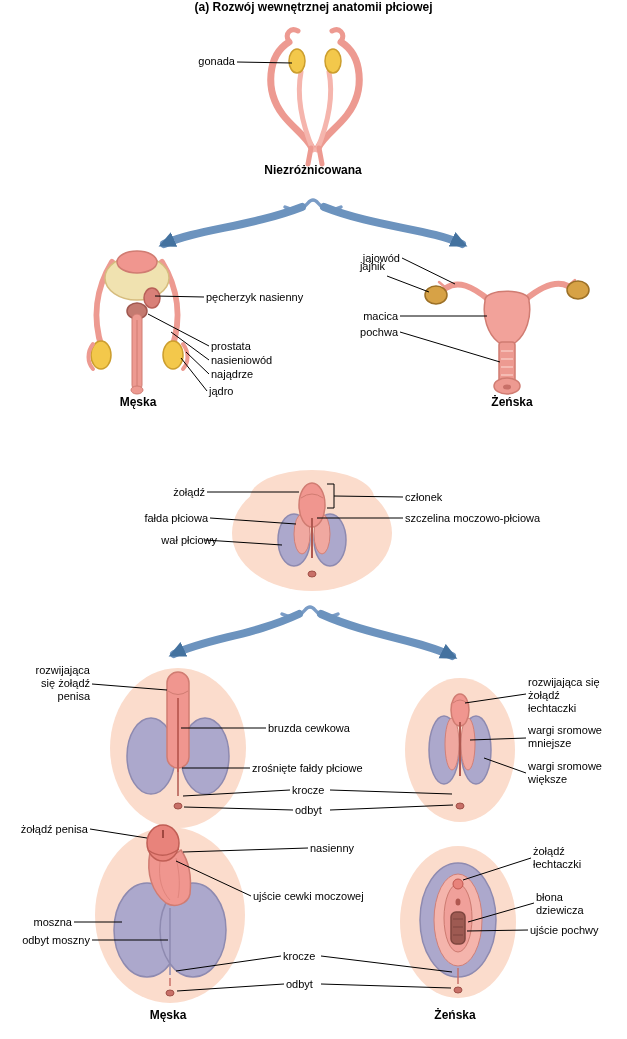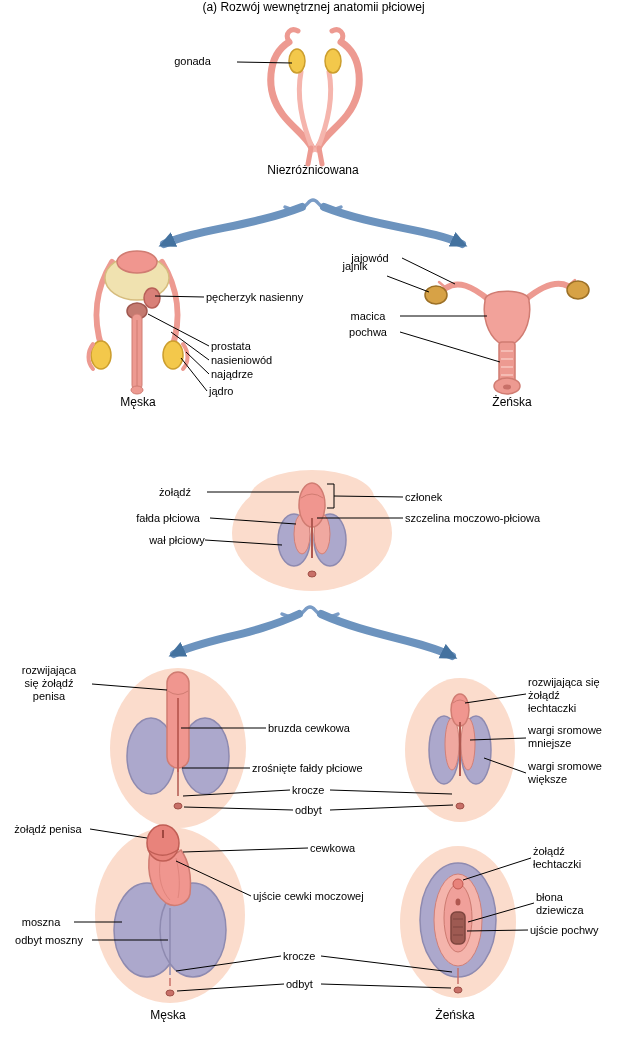--- a/index.html
+++ b/index.html
@@ -1,23 +1,23 @@
 <!DOCTYPE html>
 <html><head>
 <meta charset="utf-8">
 <style>
   *{margin:0;padding:0;box-sizing:border-box}
   html,body{background:#fff}
   body{font-family:"Liberation Sans",sans-serif;color:#000}
   .canvas{position:relative;width:627px;height:1039px;background:#fff;overflow:hidden}
   .art{position:absolute;left:0;top:0}
   .lbl{position:absolute;font-size:11px;line-height:13px;white-space:pre-line}
-  .r{text-align:center}
+  .r{text-align:right}
   .c{text-align:center}
-  .b{font-weight:normal;font-size:12px;line-height:14px}
+  .b{font-weight:bold;font-size:12px;line-height:14px}
 </style>
 </head>
 <body>
 
 <div class="canvas">
 
 <svg class="art" width="627" height="1039" viewBox="0 0 627 1039">
   <defs>
     <marker id="ah" markerUnits="userSpaceOnUse" markerWidth="18" markerHeight="18" refX="11" refY="8" orient="auto">
       <path d="M0,0 L17,8 L0,16 Z" fill="#44729F"></path>
@@ -217,21 +217,21 @@
 <div class="lbl" style="left:295px;top:804px">odbyt</div>
 <div class="lbl" style="left:528px;top:676px;width:95px">rozwijająca się
 żołądź
 łechtaczki</div>
 <div class="lbl" style="left:528px;top:724px;width:95px">wargi sromowe
 mniejsze</div>
 <div class="lbl" style="left:528px;top:760px;width:95px">wargi sromowe
 większe</div>
 
 <div class="lbl r" style="left:8px;top:823px;width:80px">żołądź penisa</div>
-<div class="lbl" style="left:310px;top:842px">cewkowa</div>
+<div class="lbl" style="left:310px;top:842px">nasienny</div>
 <div class="lbl" style="left:253px;top:890px">ujście cewki moczowej</div>
 <div class="lbl r" style="left:10px;top:916px;width:62px">moszna</div>
 <div class="lbl r" style="left:8px;top:934px;width:82px">odbyt moszny</div>
 <div class="lbl" style="left:283px;top:950px">krocze</div>
 <div class="lbl" style="left:286px;top:978px">odbyt</div>
 <div class="lbl" style="left:533px;top:845px;width:90px">żołądź
 łechtaczki</div>
 <div class="lbl" style="left:536px;top:891px;width:90px">błona
 dziewicza</div>
 <div class="lbl" style="left:530px;top:924px;width:95px">ujście pochwy</div>

